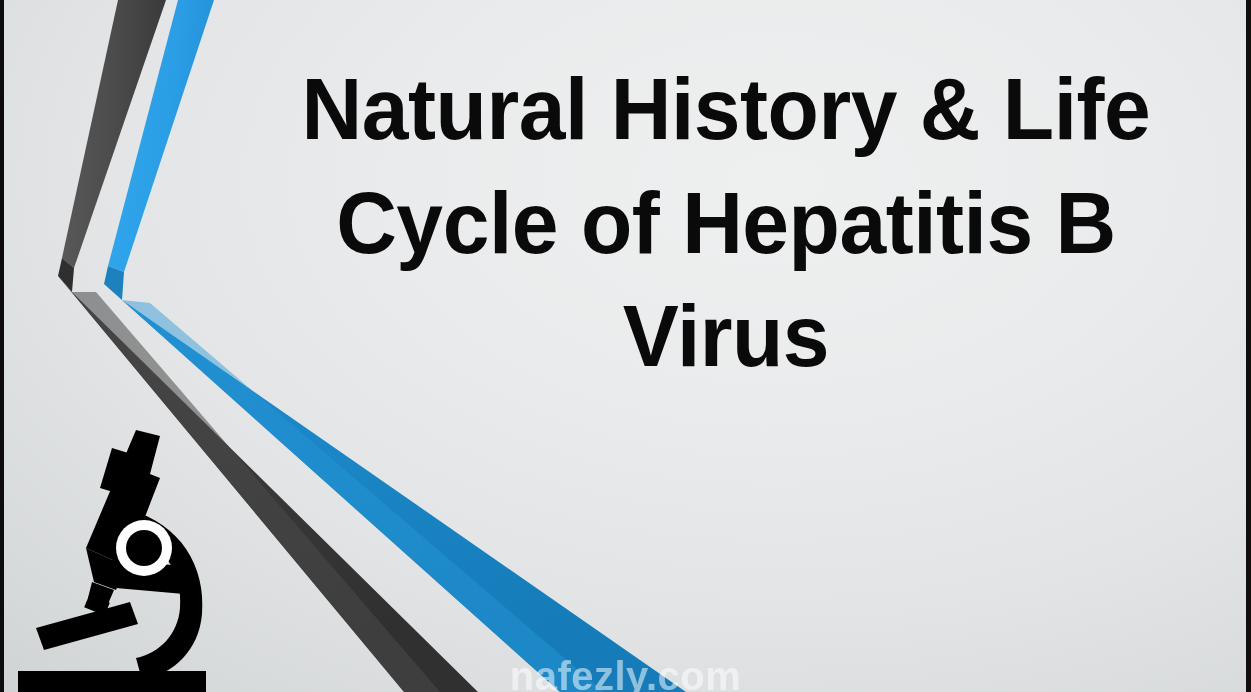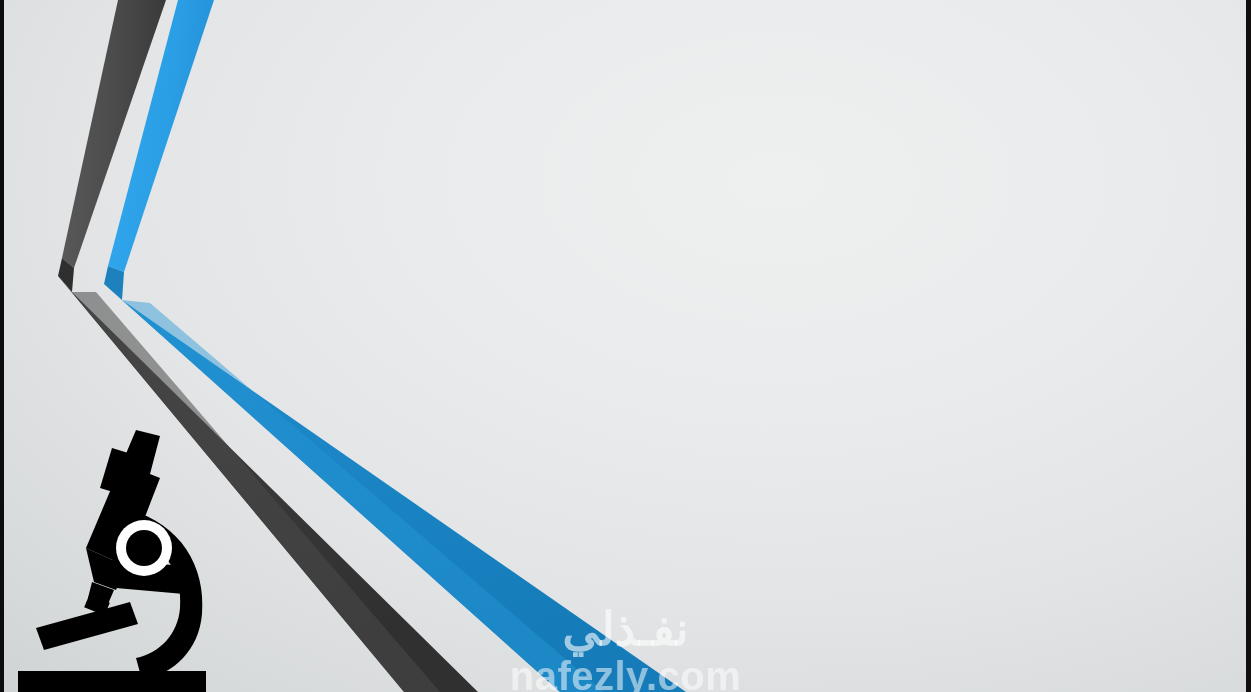--- a/index.html
+++ b/index.html
@@ -182,22 +182,26 @@
         <polygon points="28,210 122,184 130,206 36,232"></polygon>
 
         <rect x="10" y="253" width="188" height="32"></rect>
       </g>
 
       <circle cx="136" cy="130" r="28" fill="#ffffff"></circle>
       <circle cx="136" cy="130" r="18" fill="#000000"></circle>
     </svg>
   </div>
 
+  <div class="title-block">
+    <h1 class="title">Natural History &amp; Life</h1>
+    <h1 class="title">Cycle of Hepatitis B</h1>
+    <h1 class="title">Virus</h1>
+  </div>
 
   <div class="watermark">
-    <span class="wm-ar">نفـذلي</span>
     <span class="wm-dom">nafezly.com</span>
   </div>
 
   <div class="edge left"></div>
   <div class="edge right"></div>
 
 </div>
 
 </body></html>

